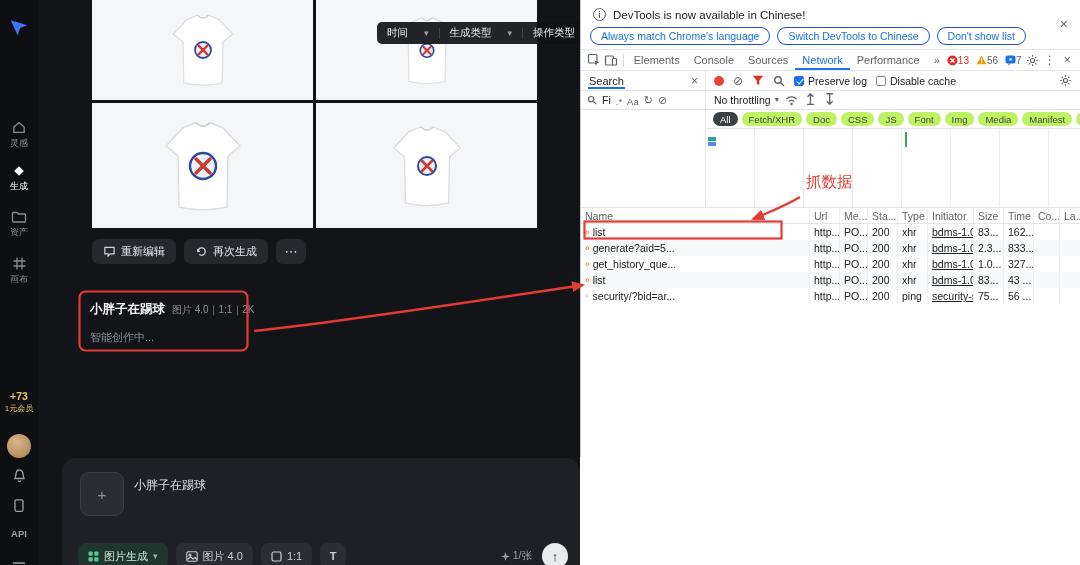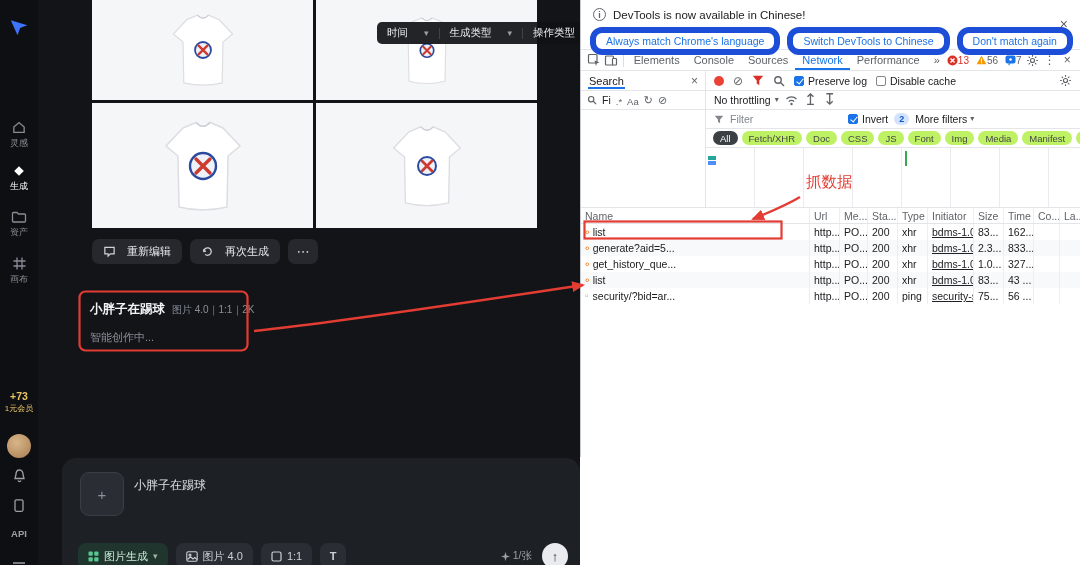--- a/index.html
+++ b/index.html
@@ -42,21 +42,21 @@
   .cell{background:#f5f6f8;display:flex;align-items:center;justify-content:center;overflow:hidden;cursor:pointer}
   .cell svg{display:block}
 
   .hist-filters{position:absolute;left:377px;top:22px;height:22px;display:flex;align-items:center;
         background:rgba(15,17,21,.92);border-radius:5px;color:#e8eaee;font-size:10.5px;z-index:2}
   .hf-item{display:flex;align-items:center;gap:16px;padding:0 10px;cursor:pointer;white-space:nowrap}
   .hf-item .i-chevron{color:#9aa0a6;font-size:9px}
   .hist-filters .sep{width:1px;height:11px;background:rgba(255,255,255,.14)}
 
   .actions{position:absolute;left:92px;top:239px;display:flex;gap:8px}
-  .action-btn{display:flex;align-items:center;gap:11px;height:25px;padding:0 11px;background:#26282e;border:none;
+  .action-btn{display:flex;align-items:center;gap:5px;height:25px;padding:0 11px;background:#26282e;border:none;
         border-radius:7px;color:#e8eaee;font-size:11px;cursor:pointer;font-family:inherit}
   .action-btn.more{width:30px;padding:0;justify-content:center;color:#cfd3d8;font-size:13px}
 
   .prompt-card{position:absolute;left:90px;top:301px;cursor:pointer}
   .pc-line1{display:flex;align-items:baseline;gap:7px;white-space:nowrap}
   .pc-title{color:#f2f3f5;font-size:12.5px;font-weight:700}
   .pc-meta{color:#888e98;font-size:10px}
   .pc-status{color:#888e98;font-size:11px;margin-top:12px}
 
   .composer{position:absolute;left:62px;top:458px;width:518px;height:107px;background:#1d2025;border-radius:14px 14px 0 0}
@@ -78,21 +78,21 @@
   .devtools{position:absolute;left:580px;top:0;width:500px;height:457px;background:#fff;
         border-left:1px solid #c9cbd0;box-sizing:border-box;color:#202124}
   .devtools *{box-sizing:border-box}
   .notice{position:relative;height:50px;border-bottom:1px solid #e4e5e8}
   .i-info{position:absolute;left:12px;top:8px;width:13px;height:13px;border:1.3px solid #5f6368;border-radius:50%;
         color:#5f6368;font-size:9px;line-height:12px;text-align:center;font-weight:700}
   .i-info::before{content:"i"}
   .notice-msg{position:absolute;left:32px;top:9px;font-size:11.5px;color:#202124}
   .notice-close{position:absolute;right:12px;top:17px;color:#5f6368;font-size:14px;cursor:pointer}
   .notice-btns{position:absolute;left:9px;top:27px;display:flex;gap:7px}
-  .notice-btn{border:6px solid #1d4ed8;background:#fff;color:#1a73e8;font-size:10.5px;padding:2px 10px;
+  .notice-btn{border:1px solid #1d4ed8;background:#fff;color:#1a73e8;font-size:10.5px;padding:2px 10px;
         border-radius:12px;cursor:pointer;font-family:inherit;white-space:nowrap}
 
   .tabbar{display:flex;align-items:center;height:21px;border-bottom:1px solid #e4e5e8;padding:0 4px}
   .tbico{display:flex;align-items:center;justify-content:center;width:20px;color:#5f6368;cursor:pointer;font-size:12px}
   .vdiv{width:1px;height:13px;background:#dadce0;margin:0 3px}
   .tabs{display:flex;height:100%}
   .dt-tab{display:flex;align-items:center;padding:0 7px;font-size:11px;color:#5f6368;cursor:pointer;white-space:nowrap;height:100%}
   .dt-tab.active{color:#1a73e8;box-shadow:inset 0 -2px 0 #1a73e8}
   .badges{display:flex;align-items:center;gap:7px;margin-left:auto;margin-right:2px}
   .badge{display:flex;align-items:center;gap:0;font-size:10px;cursor:pointer}
@@ -350,21 +350,21 @@
 
   <section class="devtools">
     <div class="notice">
       <span class="i-info"></span>
       <span class="notice-msg">DevTools is now available in Chinese!</span>
       <span class="notice-close ic i-x"></span>
       <div class="notice-btns">
 
       <button class="notice-btn">Always match Chrome's language</button>
           <button class="notice-btn">Switch DevTools to Chinese</button>
-          <button class="notice-btn">Don't match again</button>
+          <button class="notice-btn">Don't show list</button>
         </div>
     </div>
 
     <div class="tabbar">
       <span class="tbico">
         <svg width="14" height="14" viewBox="0 0 14 14" fill="none" stroke="currentColor" stroke-width="1.2">
             <rect x="1.5" y="1.5" width="8.5" height="8.5" rx="1"></rect>
             <path d="M7.5 7.5 L12.5 9.5 L10 10.3 L9 13 Z" fill="currentColor" stroke="none"></path>
           </svg>
       </span>
@@ -481,35 +481,20 @@
             </svg>
         </span>
         <span class="ic i-up"></span>
         <span class="ic i-down"></span>
       </div>
     </div>
 
     <div class="mid">
       <div class="search-results"></div>
       <div class="net-mid">
-        <div class="filter-row">
-          <svg width="10" height="9" viewBox="0 0 12 11">
-              <path d="M0.8 0.8 H11.2 L7.3 5.6 V10.2 L4.7 8.4 V5.6 Z" fill="#80868b"></path>
-            </svg>
-          <span class="filter-ph">Filter</span>
-          <label class="cb-group">
-            <span class="cb checked"></span>
-            <span>Invert</span>
-          </label>
-          <span class="count-bubble">2</span>
-          <span class="more-filters">
-            <span>More filters</span>
-            <span class="ic i-chevron"></span>
-          </span>
-        </div>
         <div class="chips">
 
         <span class="chip active">All</span>
             <span class="chip">Fetch/XHR</span>
             <span class="chip">Doc</span>
             <span class="chip">CSS</span>
             <span class="chip">JS</span>
             <span class="chip">Font</span>
             <span class="chip">Img</span>
             <span class="chip">Media</span>

